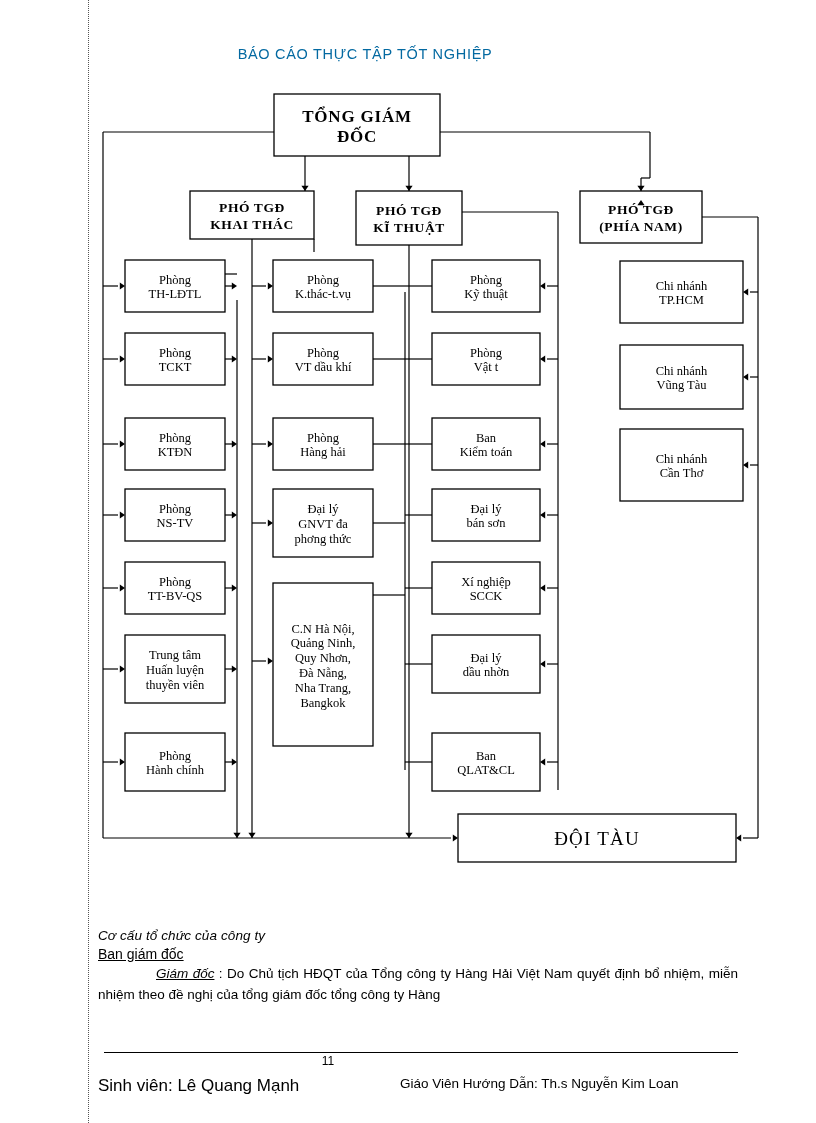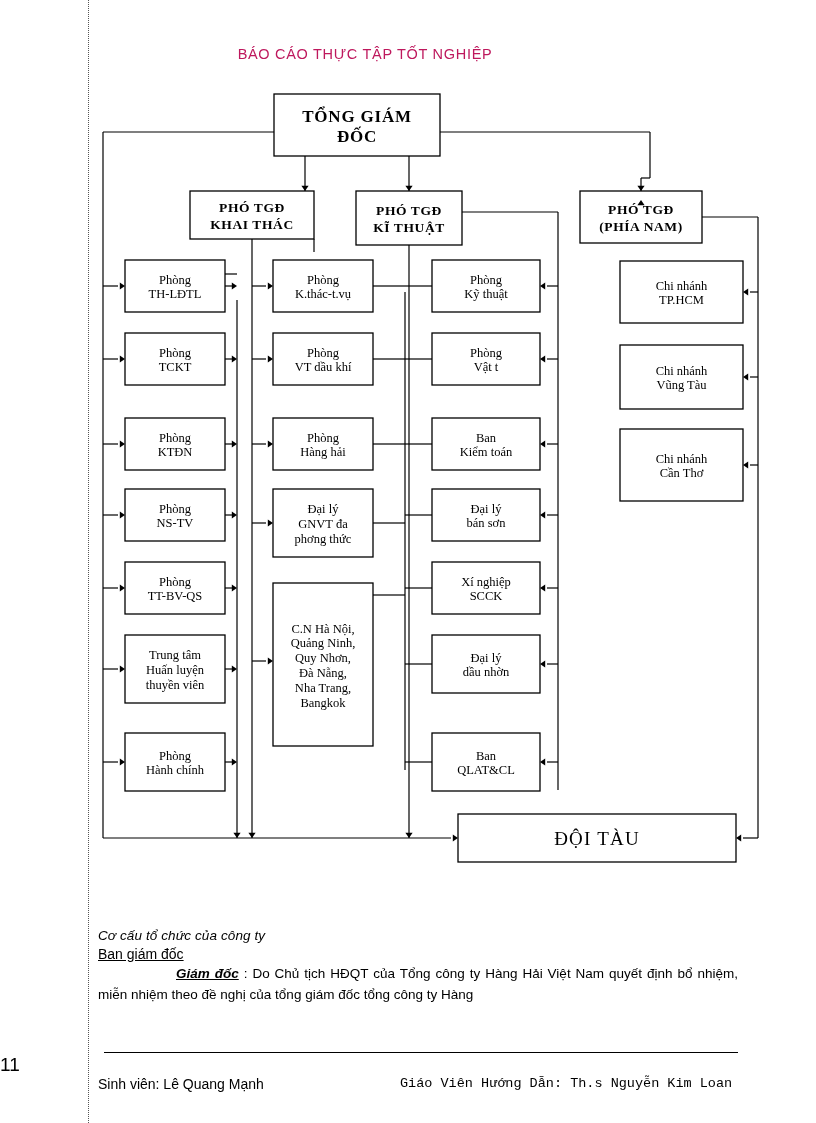--- a/index.html
+++ b/index.html
@@ -1,43 +1,43 @@
 <!DOCTYPE html>
 <html><head>
 <meta charset="utf-8">
 <style>
   html,body{margin:0;padding:0;background:#ffffff;}
   body{width:816px;height:1123px;position:relative;font-family:"Liberation Sans",sans-serif;color:#000;}
   #page{position:relative;width:816px;height:1123px;overflow:hidden;}
 
   .hdr{position:absolute;left:0;top:46px;width:730px;text-align:center;
-       font-family:"Liberation Sans",sans-serif;font-size:14.5px;letter-spacing:.7px;color:#be185d;}
+       font-family:"Liberation Sans",sans-serif;font-size:14.5px;letter-spacing:.7px;color:#0369a1;}
 
   #chart{position:absolute;left:0;top:0;width:816px;height:900px;}
 
   .boxtext{font-family:"Liberation Serif",serif;fill:#000;text-anchor:middle;}
   .lvl0{font-size:17px;font-weight:bold;letter-spacing:.8px;}
   .lvl1{font-size:13.5px;font-weight:bold;letter-spacing:.6px;}
   .lvl2{font-size:12.5px;}
   .fleet{font-size:19px;letter-spacing:1.2px;}
 
   rect.node{fill:#ffffff;stroke:#000;stroke-width:1.3;}
   line.conn,path.conn{stroke:#000;stroke-width:1.2;fill:none;}
   polygon.arrow{fill:#000;}
 
   .body-wrap{position:absolute;left:98px;top:928px;width:640px;}
   .b-h1{font-size:13.5px;font-weight:normal;font-style:italic;letter-spacing:.1px;margin:0 0 3px 0;}
   .b-h2{font-size:14px;text-decoration:underline;margin:0 0 2px 0;}
   .b-p{font-size:13.5px;text-align:justify;line-height:1.52;margin:0;text-indent:58px;}
-  .b-p .it{font-style:italic;text-decoration:underline;font-weight:bold;margin-left:20px;}
+  .b-p .it{font-style:italic;text-decoration:underline;font-weight:normal;}
 
   .foot-rule{position:absolute;left:104px;top:1052px;width:634px;border-top:1.2px solid #000;}
-  .pagenum{position:absolute;left:0;top:1054px;width:656px;text-align:left;font-size:19px;}
-  .foot-left{position:absolute;left:98px;top:1076px;font-size:14px;text-align:center;}
-  .foot-right{position:absolute;left:400px;top:1076px;font-size:13.5px;font-family:Liberation Mono, monospace;}
+  .pagenum{position:absolute;left:0;top:1054px;width:656px;text-align:center;font-size:12px;}
+  .foot-left{position:absolute;left:98px;top:1076px;font-size:17px;text-align:center;}
+  .foot-right{position:absolute;left:400px;top:1076px;font-size:13.5px;}
 
   .edge-dot{position:absolute;top:0;height:1123px;border-left:1.5px dotted #555;}
 </style>
 </head>
 <body>
 
 <div id="page">
 
   <div class="edge-dot" style="left:88px;"></div>
 

